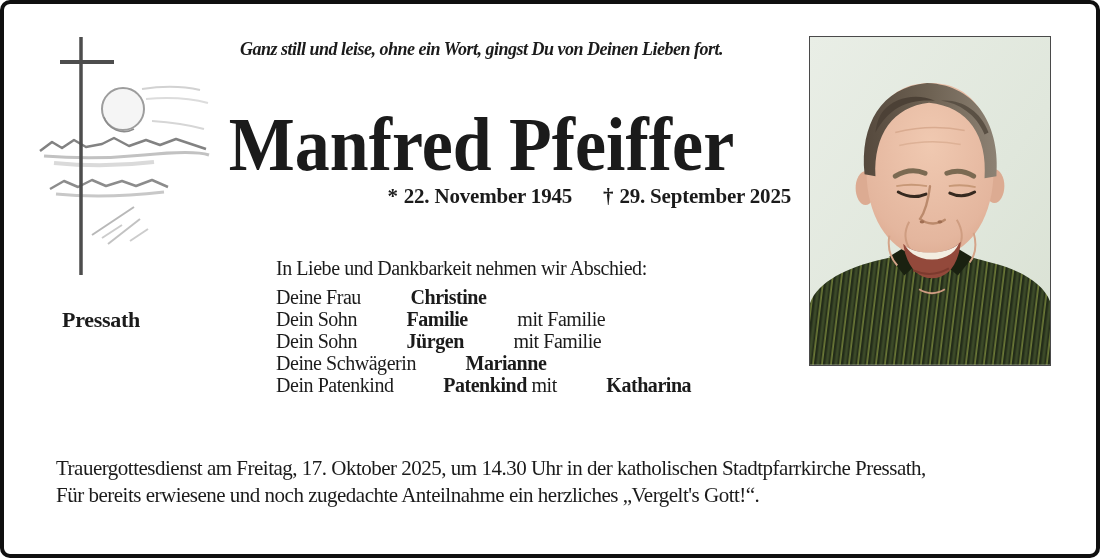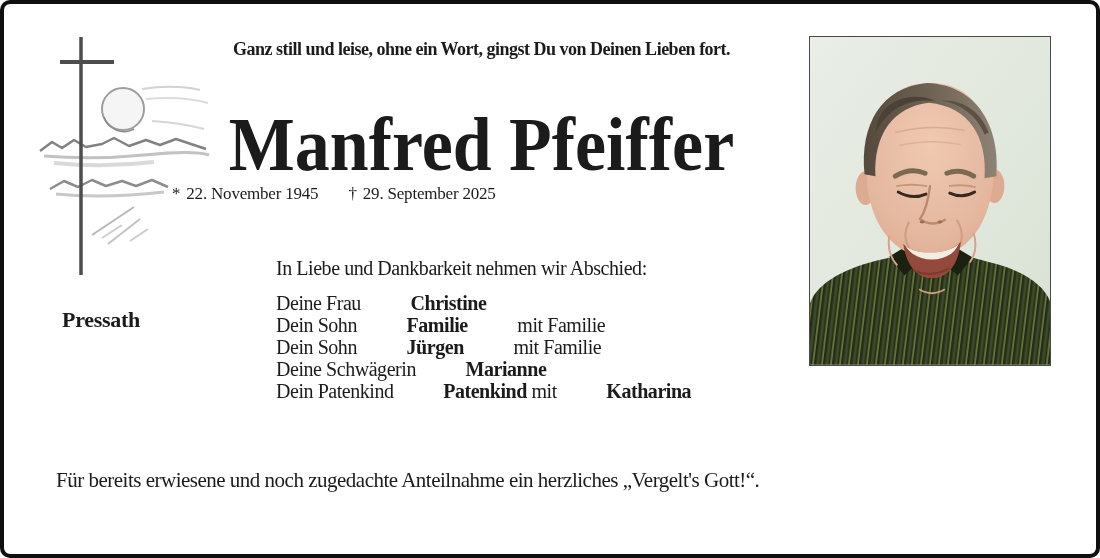--- a/index.html
+++ b/index.html
@@ -19,57 +19,57 @@
   
   .sketch { position: absolute; left: 30px; top: 25px; width: 185px; height: 250px; }
   .place-label {
     position: absolute; left: 58px; top: 303px;
     font-weight: bold; font-size: 22px; letter-spacing: -0.3px; text-align: right;
   }
 
   
   .epitaph {
     position: absolute; left: 155px; top: 33px; width: 645px;
-    text-align: center; font-weight: bold;
+    text-align: center; font-style: italic; font-weight: bold;
     font-size: 18px; line-height: 24px; letter-spacing: -0.5px;
   }
   .deceased-name {
     position: absolute; left: 155px; top: 102px; width: 645px;
     text-align: center; font-weight: bold; font-size: 76px; line-height: 76px;
     white-space: nowrap;
     transform: scaleX(0.92); transform-origin: 50% 50%;
   }
   .dates {
     position: absolute; left: 155px; top: 180px; width: 645px;
-    text-align: left; font-size: 17px; letter-spacing: -0.2px;
+    text-align: right; font-size: 21px; letter-spacing: -0.2px; font-weight: bold;
   }
   .date-group { display: inline-block; margin: 0 13px; white-space: nowrap; }
   .date-symbol { display: inline-block; margin-right: 6px; }
 
   
   .farewell {
     position: absolute; left: 272px; top: 253px;
     font-size: 20px; line-height: 22px; letter-spacing: -0.45px;
   }
-  .farewell-intro { margin-bottom: 13px; }
+  .farewell-intro { margin-bottom: 7px; }
   .mourner-line b { font-weight: bold; margin-left: 45px; }
 
   
   .photo-frame {
     position: absolute; left: 805px; top: 32px; width: 242px; height: 330px;
     border: 1px solid #4a4a4a; box-sizing: border-box; background: #e3e9e0;
   }
   .photo-frame svg { display: block; width: 100%; height: 100%; }
 
   
   .service-block {
     position: absolute; left: 52px; top: 451px; width: 1010px;
     font-size: 21px; line-height: 27px; letter-spacing: -0.5px;
   }
-  .thanks-line { margin-top: 12px; font-family: Liberation Serif, serif; }
+  .thanks-line { margin-top: 0; font-family: Liberation Serif, serif; }
 </style>
 </head>
 <body>
 
 <div class="card">
 
   <div class="sketch">
     <svg viewBox="0 0 185 250">
 
       <path d="M108 60 q32 -5 58 1" stroke="#d2d2d2" stroke-width="2" fill="none"></path>
@@ -189,16 +189,17 @@
 
       <path d="M94 208 C106 221 140 220 152 206 C150 230 138 243 123 243 C108 243 97 230 94 208 Z" fill="#93493b"></path>
       <path d="M96 210 C108 220 140 219 150 208 C146 218 136 224 123 224 C110 224 101 218 96 210 Z" fill="#f3ede1"></path>
       <path d="M104 235 q19 8 36 -2" stroke="#7c3a2e" stroke-width="2" fill="none"></path>
 
       <path d="M110 254 q13 8 26 0" stroke="#cf9c82" stroke-width="2" fill="none"></path>
     </svg>
   </div>
 
   <div class="service-block">
+    <div>Trauergottesdienst am Freitag, 17. Oktober 2025, um 14.30 Uhr in der katholischen Stadtpfarrkirche Pressath,</div>
     <div class="thanks-line">Für bereits erwiesene und noch zugedachte Anteilnahme ein herzliches „Vergelt's Gott!“.</div>
   </div>
 
 </div>
 
 </body></html>

